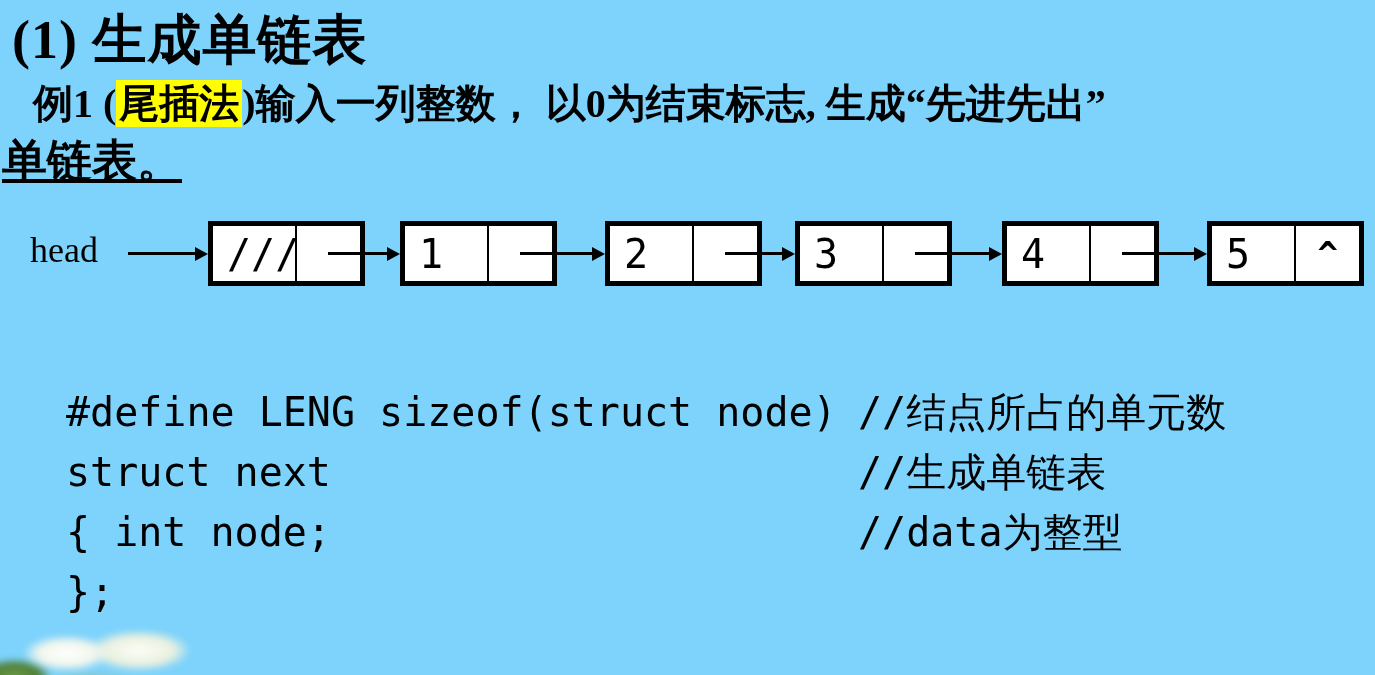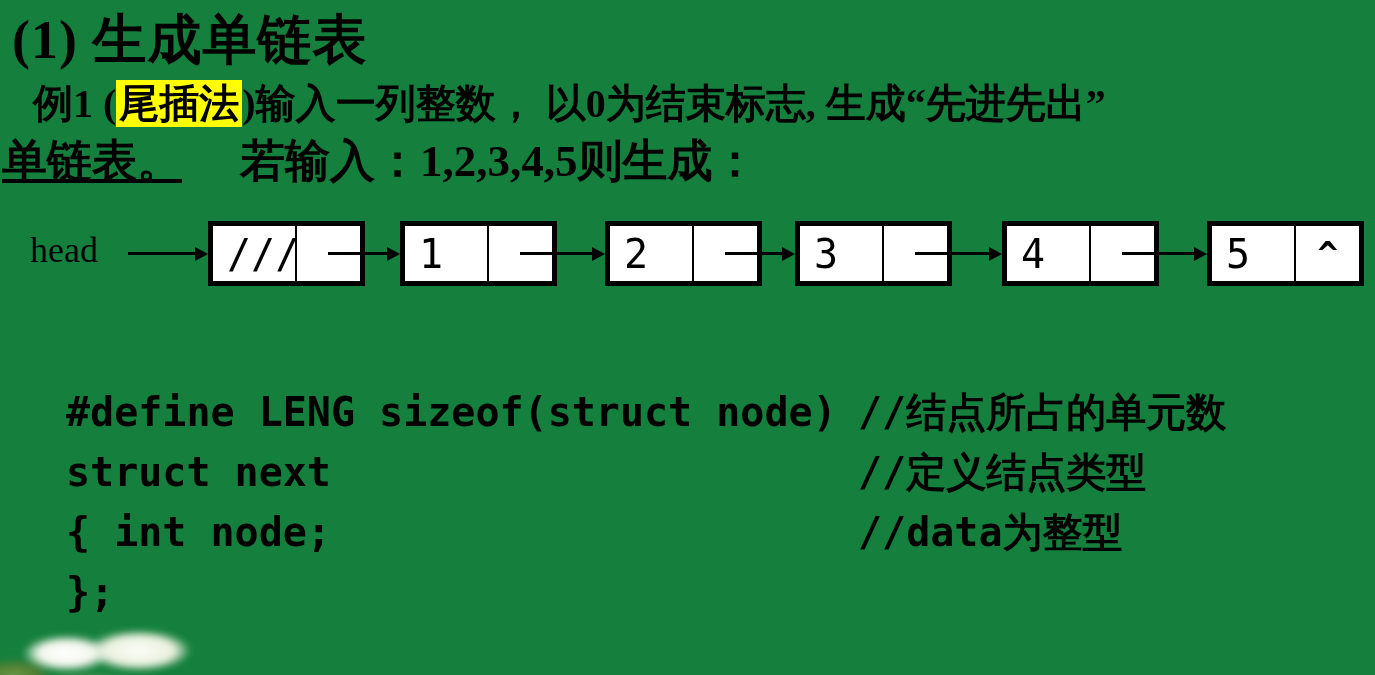--- a/index.html
+++ b/index.html
@@ -1,21 +1,21 @@
 <!DOCTYPE html>
 <html><head>
 <meta charset="utf-8">
 <style>
   * { margin: 0; padding: 0; box-sizing: border-box; }
   html, body { background: #888; }
   .slide {
     position: relative;
     width: 1375px;
     height: 675px;
-    background: #15803d;
+    background: #7dd3fc;
     overflow: hidden;
     color: #000000;
     font-family: "Liberation Serif", "DejaVu Serif", serif;
   }
 
   
   .title {
     position: absolute;
     left: 12px; top: 4px;
     font-size: 54px;
@@ -100,21 +100,21 @@
 
   
   .code-block {
     position: absolute;
     left: 66px; top: 382px;
     font-family: "DejaVu Sans Mono", "Liberation Mono", monospace;
     font-size: 40px;
     line-height: 60px;
     white-space: nowrap;
   }
-  .code-line { height: 60px; font-weight: bold; }
+  .code-line { height: 60px; }
   .code-text {
     display: inline-block;
     min-width: 792px;
     white-space: pre;
     vertical-align: top;
   }
   .code-comment {
     display: inline-block;
     white-space: pre;
     vertical-align: top;
@@ -137,21 +137,20 @@
 <body>
 
 <div class="slide">
 
   <div class="title">(1) 生成单链表</div>
 
   <div class="line2"><span>例1 (</span><mark class="hl">尾插法</mark><span>)输入一列整数， 以0为结束标志, 生成“先进先出”</span></div>
 
   <div class="line3">
     <span>单链表。</span>
-    <span class="part2">若输入：1,2,3,4,5则生成：</span>
   </div>
 
   <div class="diagram">
     <div class="head-label">head</div>
 
   <div class="arrow" style="left: 128px; width: 68px;"></div>
       <div class="node" style="left: 208px; width: 157px;">
         <div class="cell-data">///</div>
         <div class="cell-ptr"></div>
       </div>
@@ -178,20 +177,20 @@
       <div class="arrow" style="left: 1122px; width: 73px;"></div>
       <div class="node" style="left: 1207px; width: 157px;">
         <div class="cell-data">5</div>
         <div class="cell-ptr">^</div>
       </div>
     </div>
 
   <div class="code-block">
 
   <div class="code-line"><span class="code-text">#define LENG sizeof(struct node)</span><span class="code-comment">//结点所占的单元数</span></div>
-      <div class="code-line"><span class="code-text">struct next</span><span class="code-comment">//定义结点类型</span></div>
+      <div class="code-line"><span class="code-text">struct next</span><span class="code-comment">//生成单链表</span></div>
       <div class="code-line"><span class="code-text">{ int node;</span><span class="code-comment">//data为整型</span></div>
       <div class="code-line"><span class="code-text">};</span></div>
     </div>
 
   <div class="flower"></div>
 
 </div>
 
 </body></html>

